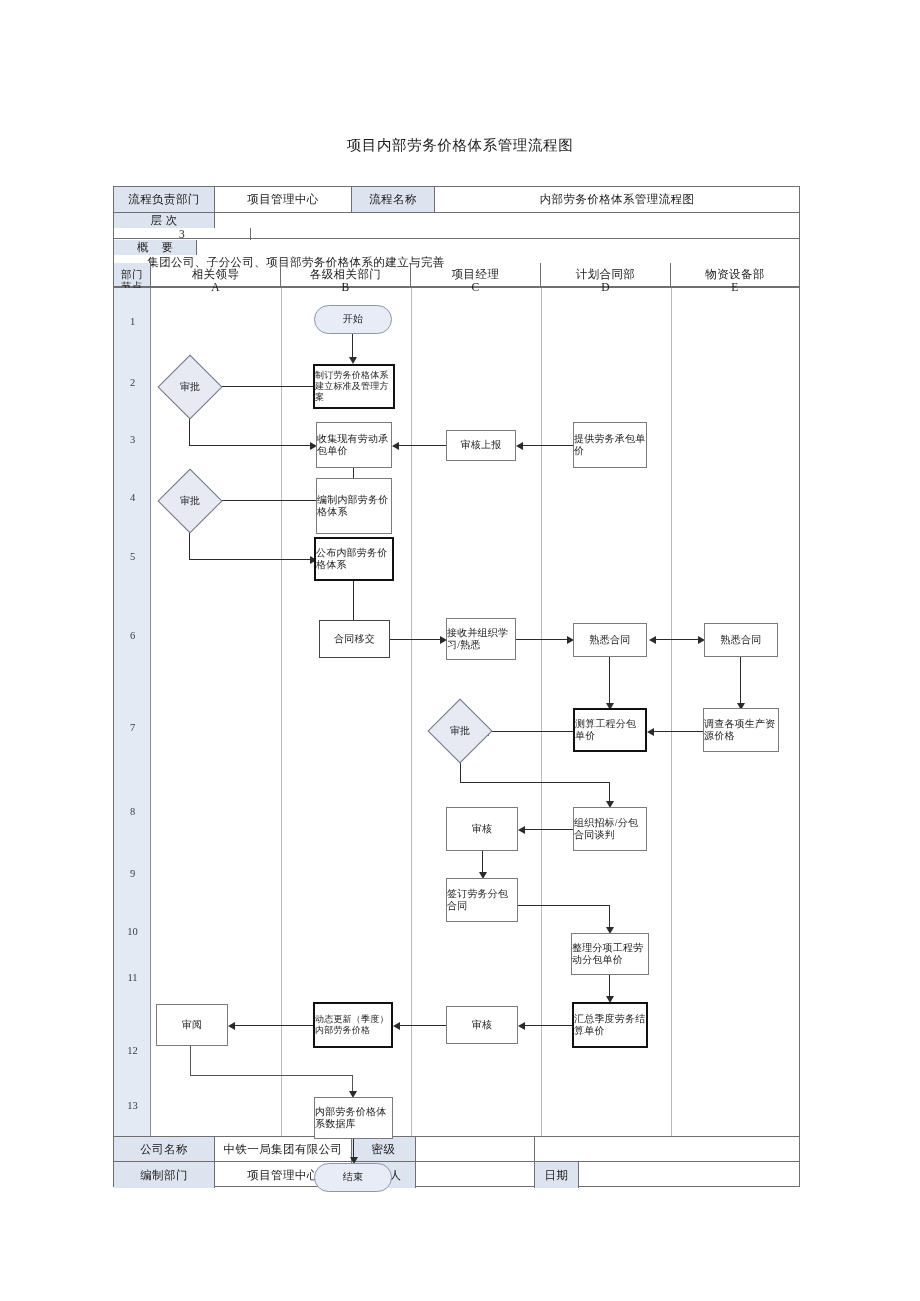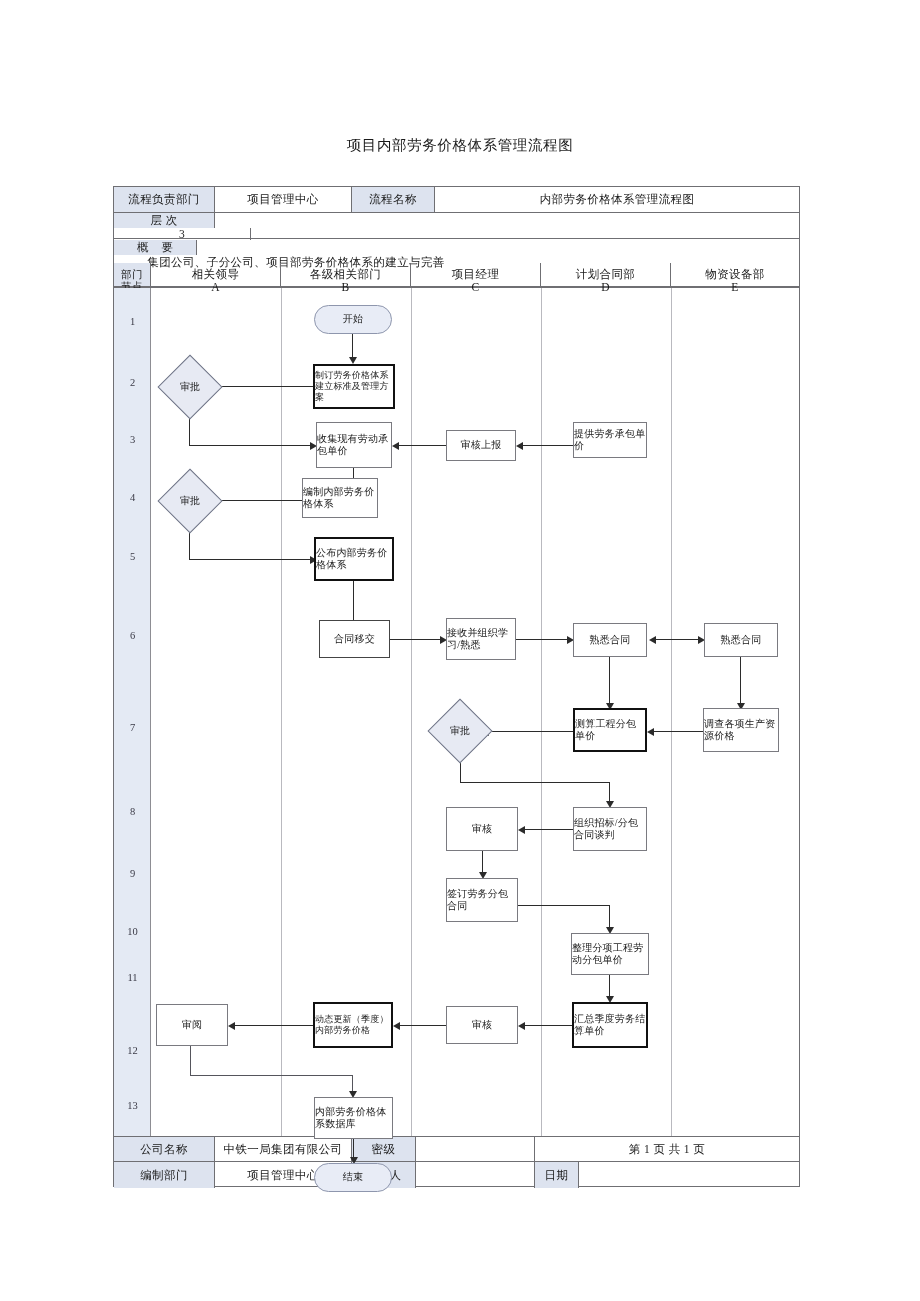--- a/index.html
+++ b/index.html
@@ -249,32 +249,32 @@
     <div class="arw arw-l" style="left:86px;top:95px"></div>
 
     <div class="ln lnv" style="left:75px;top:120px;height:38px"></div>
     <div class="ln lnh" style="left:75px;top:157px;width:123px"></div>
     <div class="arw arw-r" style="left:196px;top:154px"></div>
 
     <div class="node proc" style="left:202px;top:134px;width:76px;height:46px">收集现有劳动承包单价</div>
 
     <div class="node proc" style="left:332px;top:142px;width:70px;height:31px">审核上报</div>
 
-    <div class="node proc" style="left:459px;top:134px;width:74px;height:36px">提供劳务承包单价</div>
+    <div class="node proc" style="left:459px;top:134px;width:74px;height:46px">提供劳务承包单价</div>
 
     <div class="ln lnh" style="left:406px;top:157px;width:53px"></div>
     <div class="arw arw-l" style="left:402px;top:154px"></div>
 
     <div class="ln lnh" style="left:282px;top:157px;width:50px"></div>
     <div class="arw arw-l" style="left:278px;top:154px"></div>
 
     <div class="ln lnv" style="left:239px;top:180px;height:26px"></div>
     <div class="arw arw-d" style="left:236px;top:204px"></div>
 
-    <div class="node proc" style="left:188px;top:190px;width:76px;height:40px">编制内部劳务价格体系</div>
+    <div class="node proc" style="left:202px;top:190px;width:76px;height:56px">编制内部劳务价格体系</div>
 
     <div class="diamond-wrap" style="left:40px;top:192px;width:72px;height:42px">
       <div class="dshape" style="width:46px;height:46px;left:13px;top:-2px"></div>
       <div class="dlabel">审批</div>
     </div>
 
     <div class="ln lnh" style="left:90px;top:212px;width:112px"></div>
     <div class="arw arw-l" style="left:86px;top:209px"></div>
 
     <div class="ln lnv" style="left:75px;top:234px;height:38px"></div>
@@ -380,21 +380,20 @@
 
     <div class="node term" style="left:200px;top:875px;width:78px;height:29px">结束</div>
 
   </div>
 
   <div id="fr1">
     <div class="hcell shade" style="width:101px">公司名称</div>
     <div class="hcell" style="width:137px">中铁一局集团有限公司</div>
     <div class="hcell shade" style="width:64px">密级</div>
     <div class="hcell" style="width:119px"></div>
-    <div class="hcell last" style="width:264px">第 1 页    共 1 页</div>
   </div>
 
   <div id="fr2">
     <div class="hcell shade" style="width:101px">编制部门</div>
     <div class="hcell" style="width:137px">项目管理中心</div>
     <div class="hcell shade" style="width:64px">签发人</div>
     <div class="hcell" style="width:119px"></div>
     <div class="hcell shade" style="width:44px">日期</div>
     <div class="hcell last" style="width:220px"></div>
   </div>

